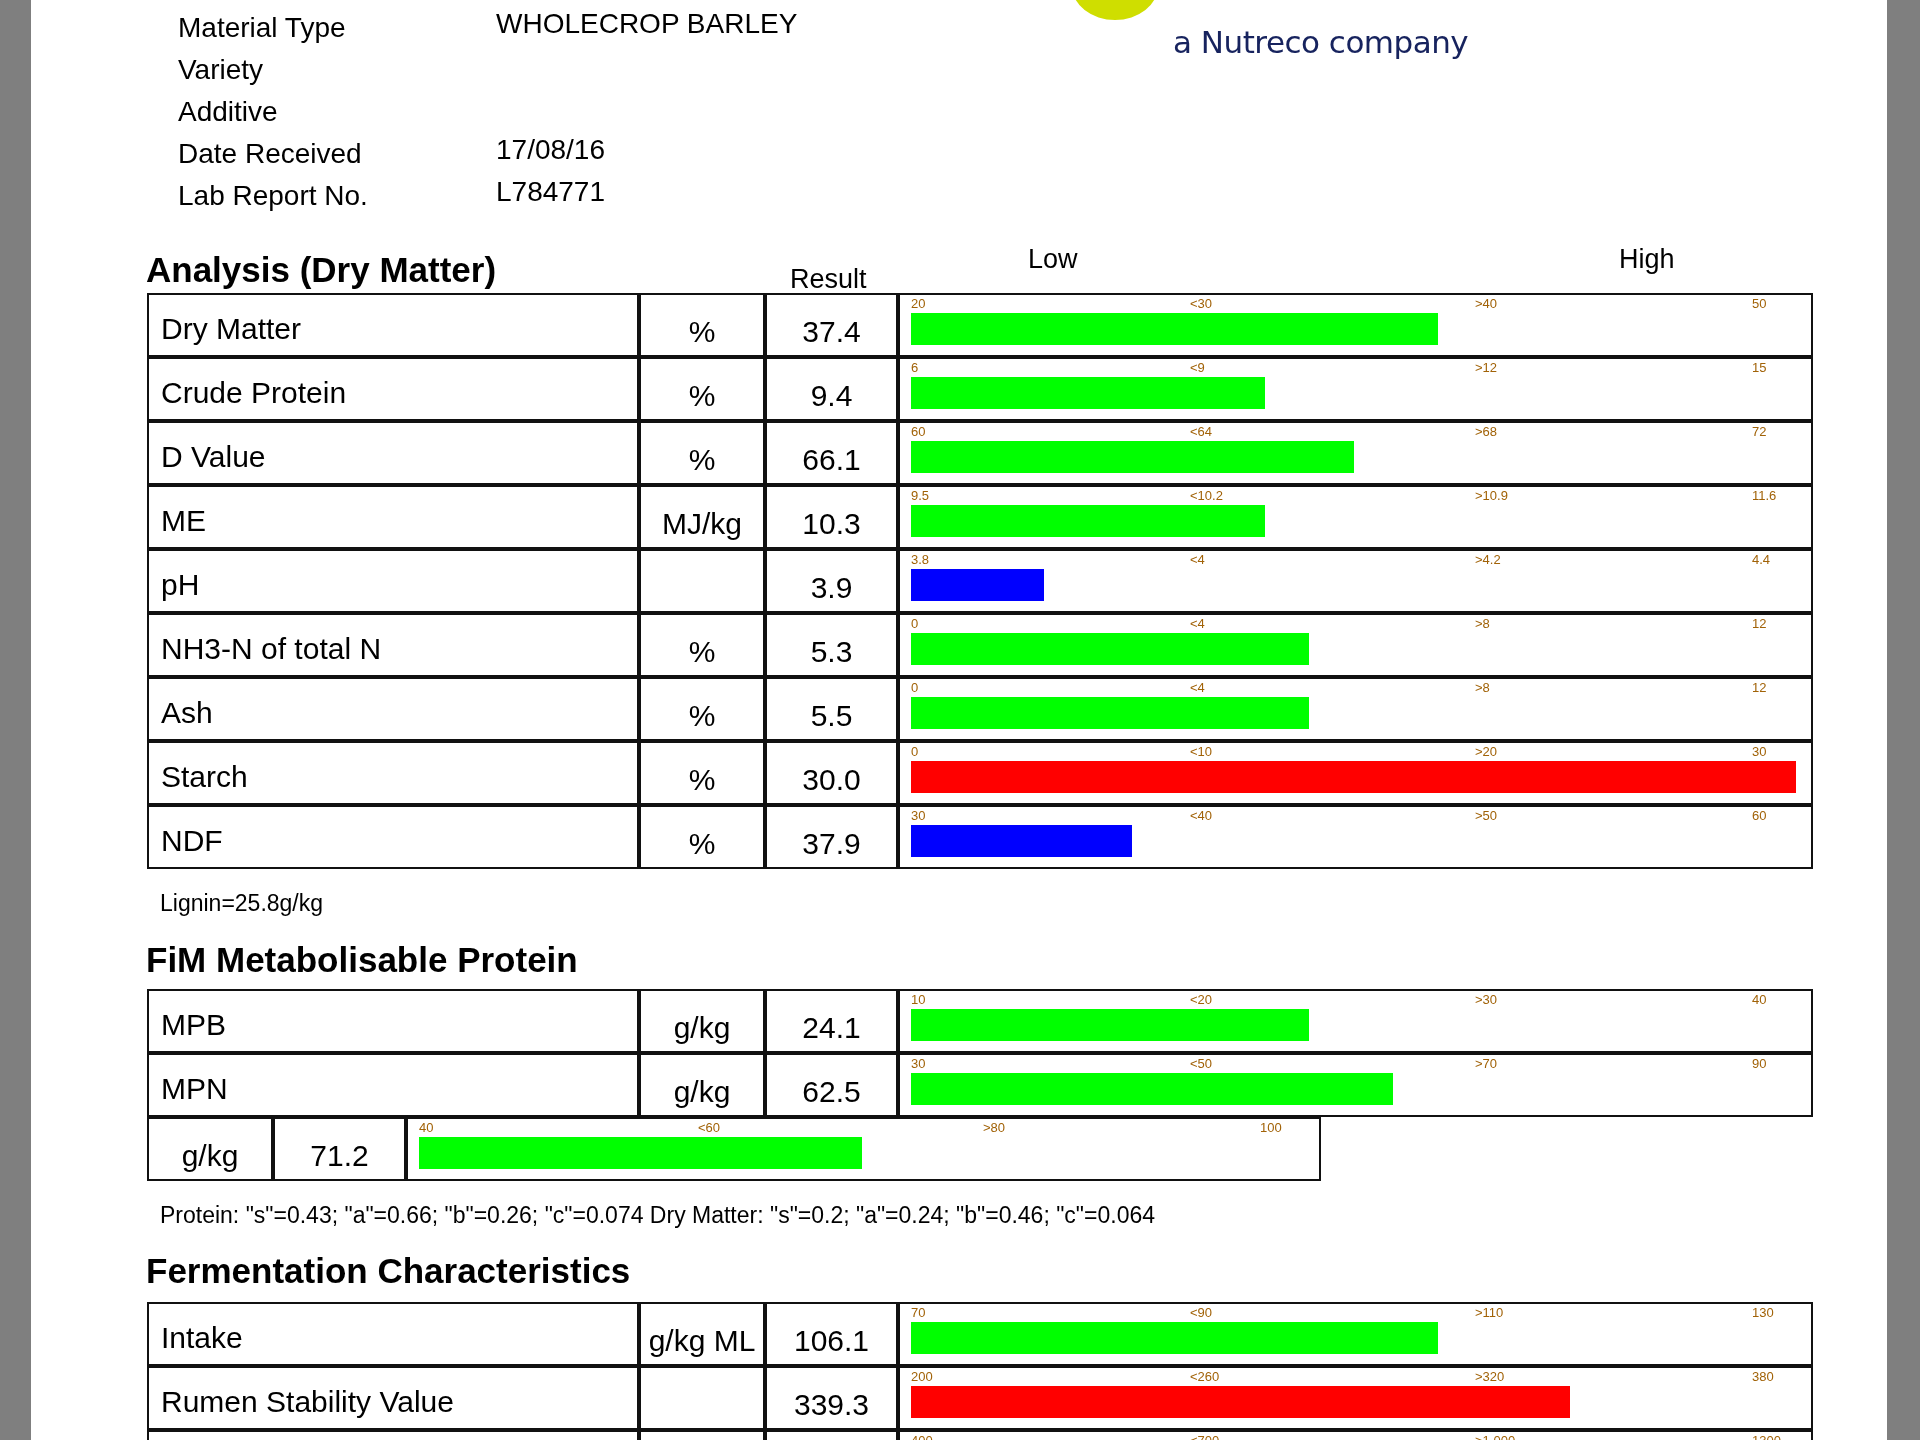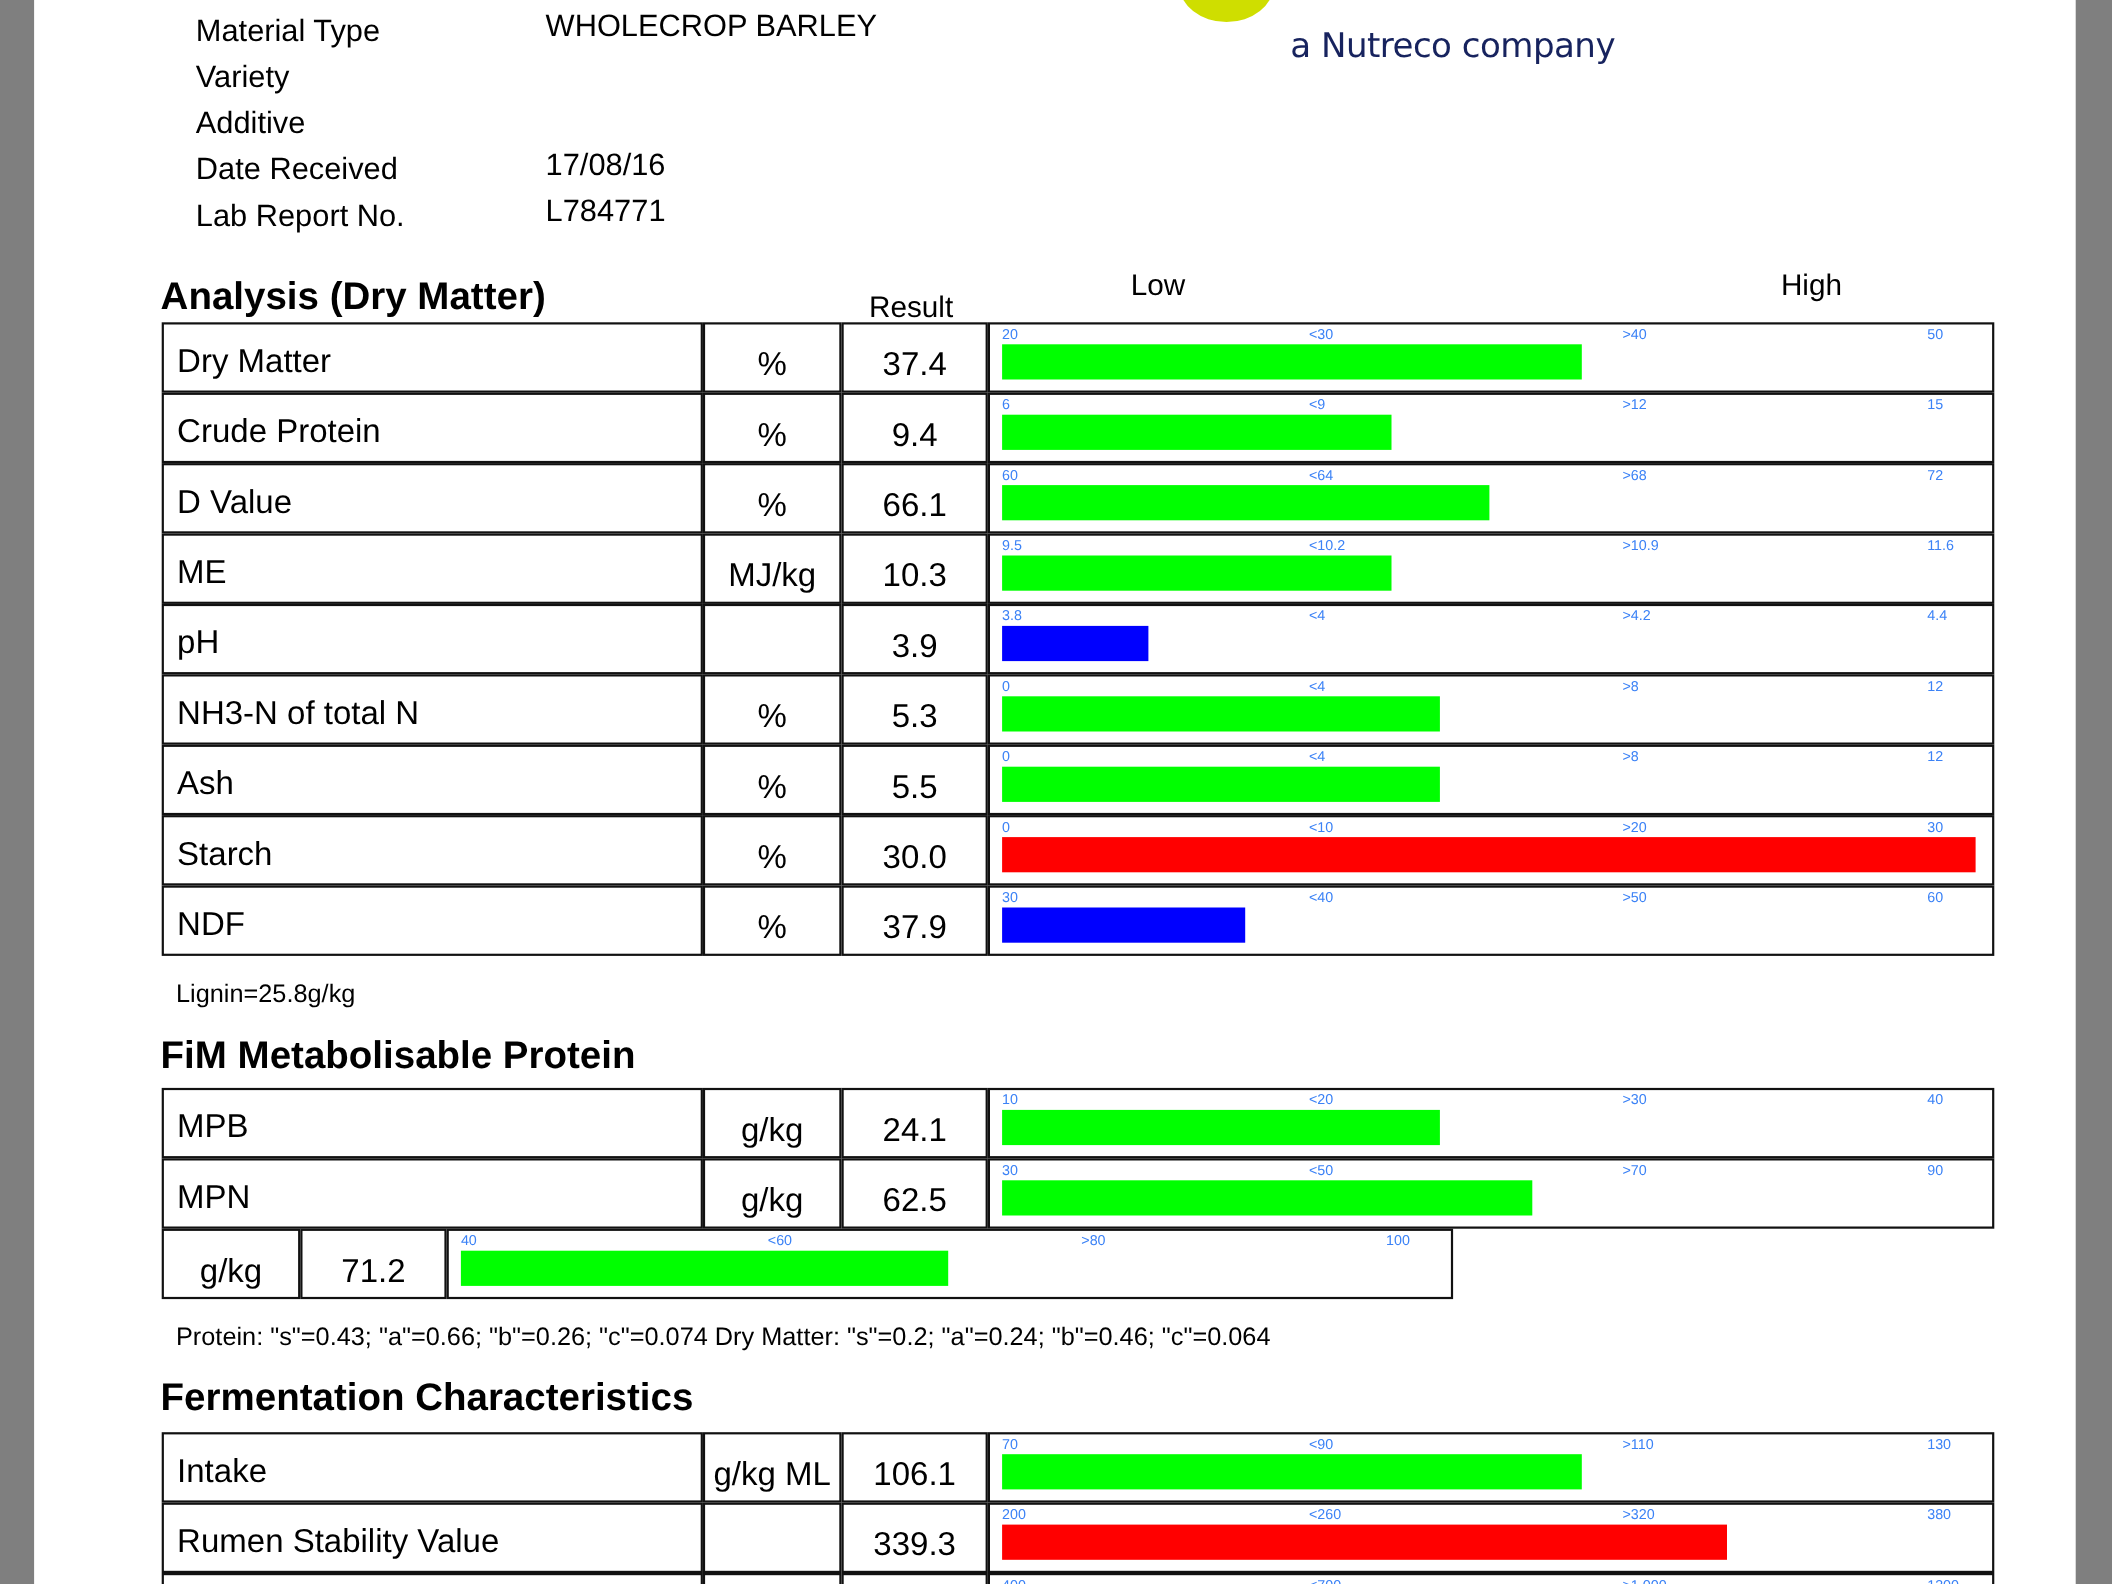--- a/index.html
+++ b/index.html
@@ -35,21 +35,21 @@
   .table { position: absolute; left: 116px; width: 1666px; }
   .row { display: flex; height: 64px; }
   .cell {
     box-sizing: border-box; border: 2px solid #111; height: 64px;
     display: flex; align-items: center; font-size: 30px; white-space: nowrap; overflow: hidden;
   }
   .c-name { width: 492px; padding-left: 12px; padding-top: 8px; }
   .c-unit { width: 126px; justify-content: center; padding-top: 14px; }
   .c-result { width: 133px; justify-content: center; padding-top: 14px; }
   .c-bar { width: 915px; position: relative; display: block; }
-  .tick { position: absolute; top: 2px; font-size: 13px; color: #3b82f6; line-height: 14px; }
+  .tick { position: absolute; top: 2px; font-size: 13px; color: #a16207; line-height: 14px; }
   .t0 { left: 11px; } .t1 { left: 290px; } .t2 { left: 575px; } .t3 { left: 852px; }
   .track { position: absolute; left: 11px; top: 18px; width: 885px; height: 32px; }
   .bar { height: 100%; }
 
   .note { position: absolute; left: 129px; font-size: 23px; white-space: nowrap; }
 </style>
 </head>
 <body>
 
 <div class="page">

